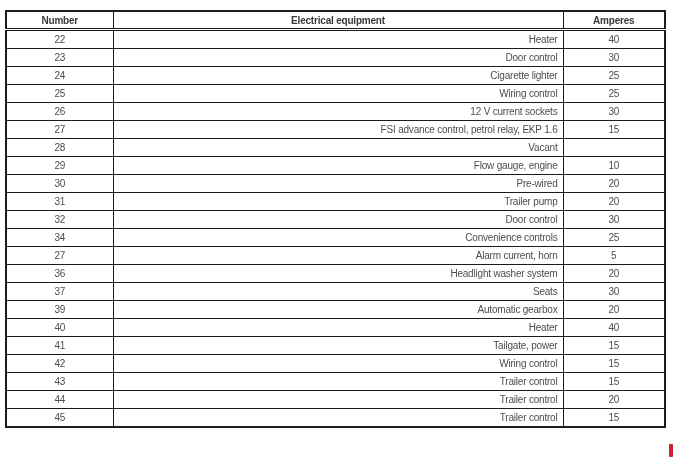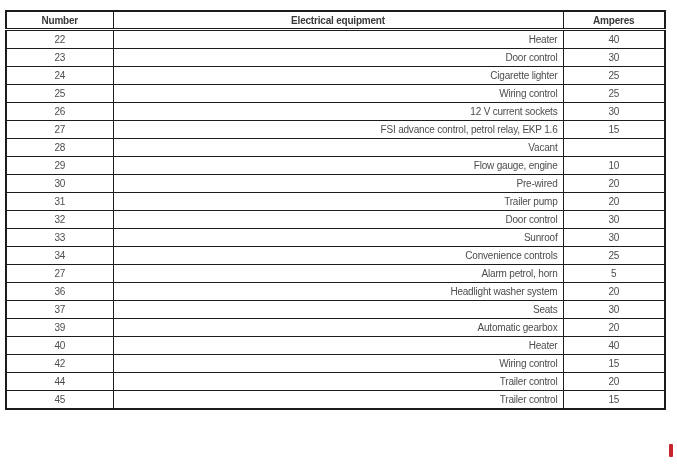--- a/index.html
+++ b/index.html
@@ -130,32 +130,27 @@
           <td class="number">31</td>
           <td class="equipment">Trailer pump</td>
           <td class="amperes">20</td>
         </tr>
         <tr>
           <td class="number">32</td>
           <td class="equipment">Door control</td>
           <td class="amperes">30</td>
         </tr>
         <tr>
-          <td class="number">33</td>
-          <td class="equipment">Sunroof</td>
-          <td class="amperes">30</td>
-        </tr>
-        <tr>
           <td class="number">34</td>
           <td class="equipment">Convenience controls</td>
           <td class="amperes">25</td>
         </tr>
         <tr>
           <td class="number">27</td>
-          <td class="equipment">Alarm petrol, horn</td>
+          <td class="equipment">Alarm current, horn</td>
           <td class="amperes">5</td>
         </tr>
         <tr>
           <td class="number">36</td>
           <td class="equipment">Headlight washer system</td>
           <td class="amperes">20</td>
         </tr>
         <tr>
           <td class="number">37</td>
           <td class="equipment">Seats</td>
@@ -165,25 +160,35 @@
           <td class="number">39</td>
           <td class="equipment">Automatic gearbox</td>
           <td class="amperes">20</td>
         </tr>
         <tr>
           <td class="number">40</td>
           <td class="equipment">Heater</td>
           <td class="amperes">40</td>
         </tr>
         <tr>
+          <td class="number">41</td>
+          <td class="equipment">Tailgate, power</td>
+          <td class="amperes">15</td>
+        </tr>
+        <tr>
           <td class="number">42</td>
           <td class="equipment">Wiring control</td>
           <td class="amperes">15</td>
         </tr>
         <tr>
+          <td class="number">43</td>
+          <td class="equipment">Trailer control</td>
+          <td class="amperes">15</td>
+        </tr>
+        <tr>
           <td class="number">44</td>
           <td class="equipment">Trailer control</td>
           <td class="amperes">20</td>
         </tr>
         <tr>
           <td class="number">45</td>
           <td class="equipment">Trailer control</td>
           <td class="amperes">15</td>
         </tr>
       </tbody>

